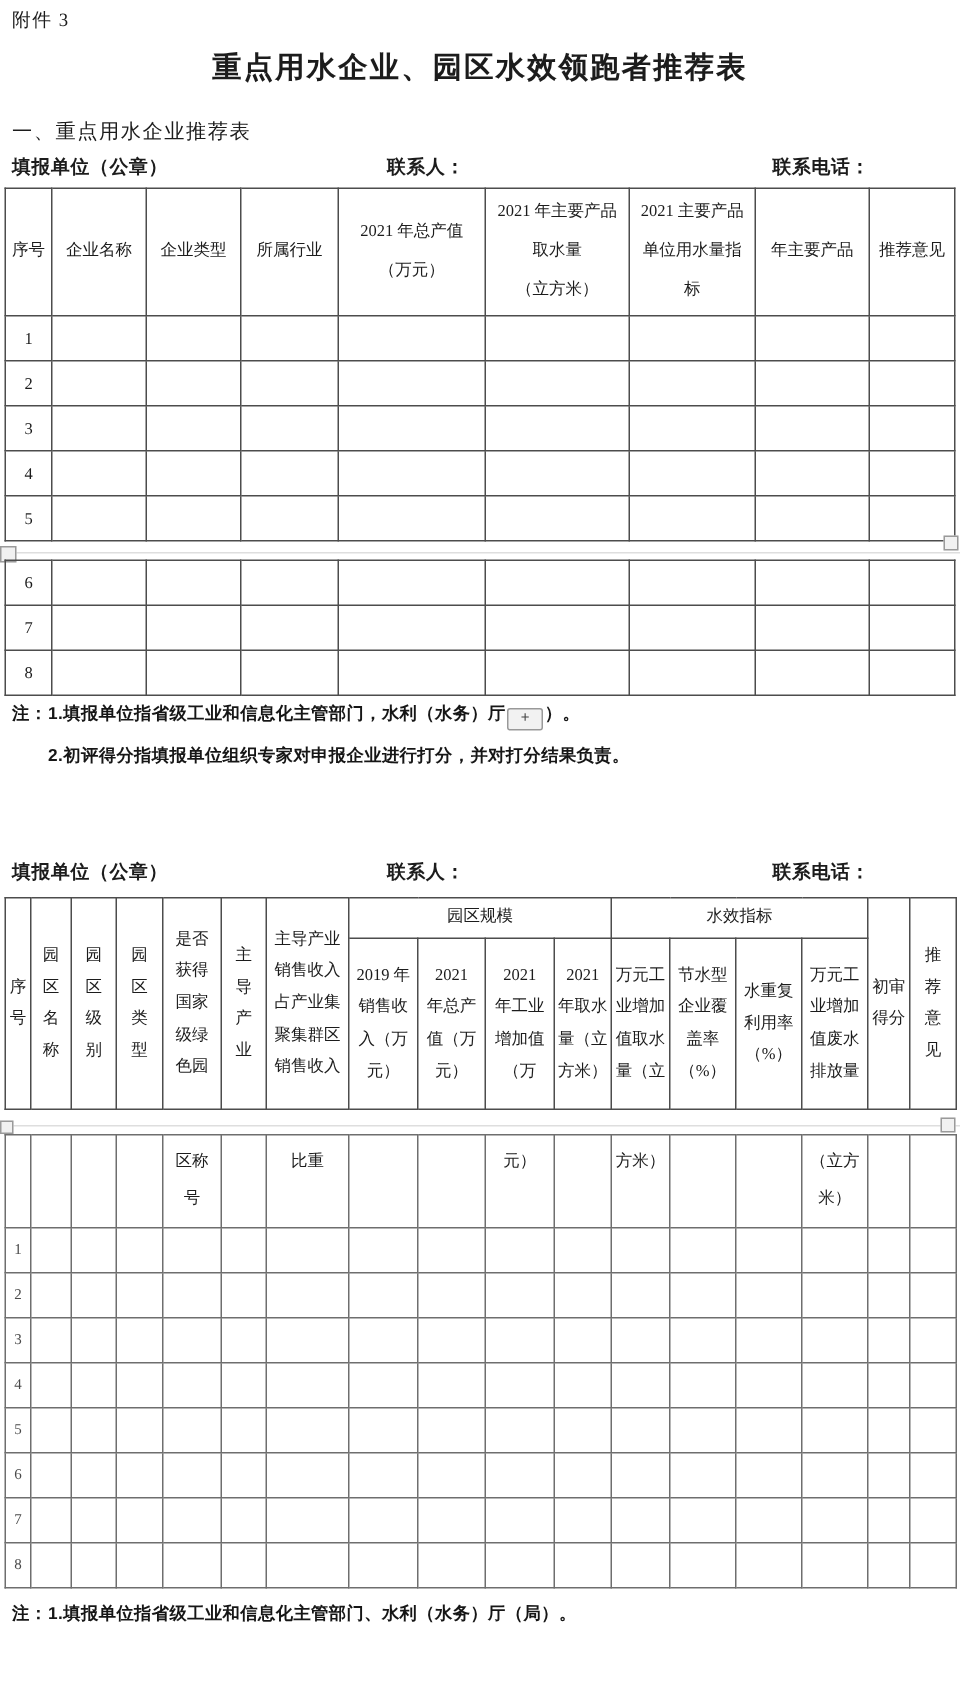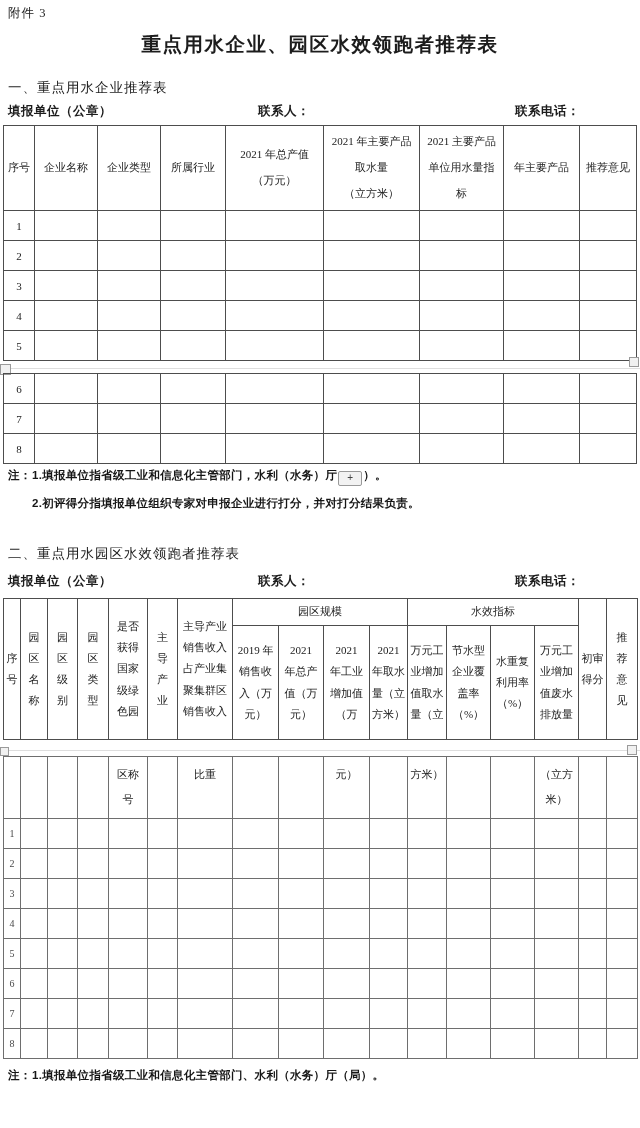--- a/index.html
+++ b/index.html
@@ -197,21 +197,20 @@
           <td class="cell"></td>
           <td class="cell"></td>
         </tr>
       </tbody>
   </table>
 
   <div class="abs notes note-label" style="top:468px">注：</div>
   <div class="abs notes note-text" style="top:468px"><span>1.填报单位指省级工业和信息化主管部门，水利（水务）厅</span><span class="ins-handle">+</span><span>）。</span></div>
   <div class="abs notes note-text" style="top:496px">2.初评得分指填报单位组织专家对申报企业进行打分，并对打分结果负责。</div>
 
-  <div class="abs secheading" style="top:545px">二、重点用水园区水效领跑者推荐表</div>
   <div class="abs formline" style="top:573px">
     <span class="unit">填报单位（公章）</span>
     <span class="contact">联系人：</span>
     <span class="phone">联系电话：</span>
   </div>
 
   <table class="t2h">
     <colgroup>
       <col style="width:17px">
         <col style="width:27px">

